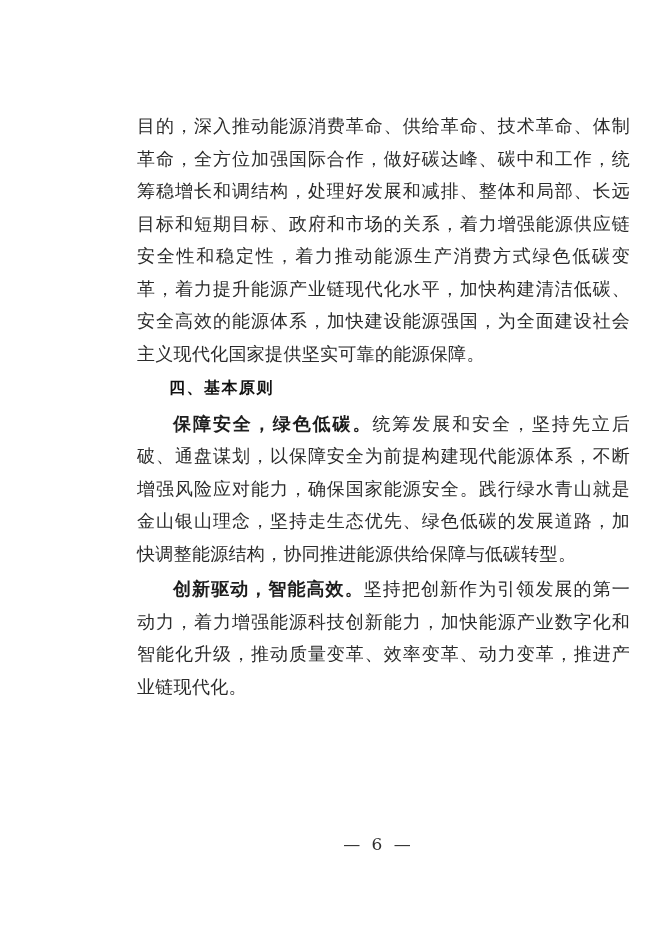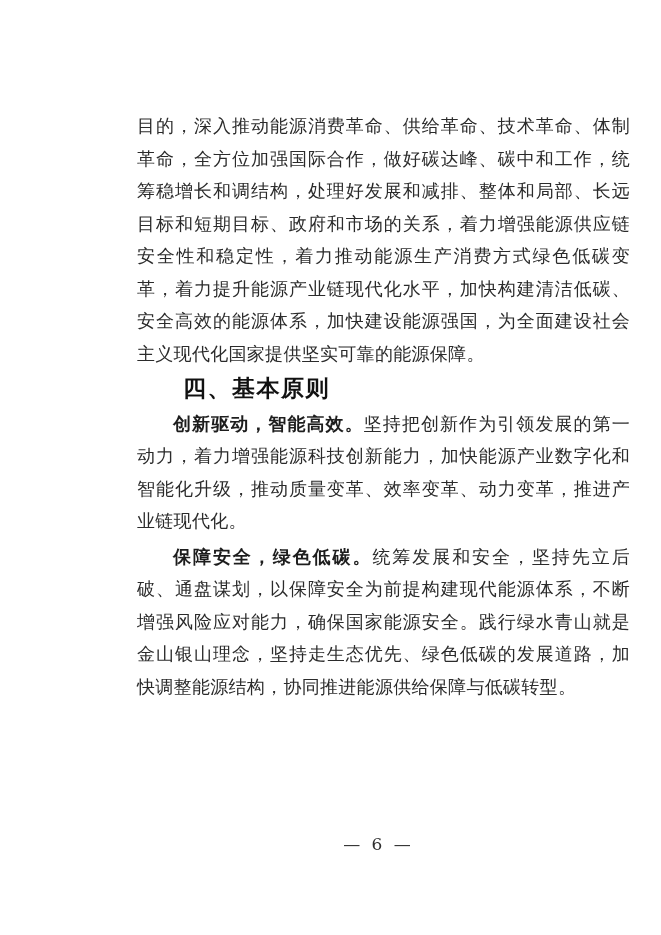--- a/index.html
+++ b/index.html
@@ -36,21 +36,21 @@
     margin-top: 3px;
     text-indent: 2em;
   }
   .para .lead {
     font-weight: bold;
     color: #1d1d1d;
   }
   .heading {
     margin: 2px 0 2px 0;
     font-family: "Liberation Sans", sans-serif;
-    font-size: 23px;
+    font-size: 16px;
     font-weight: bold;
     line-height: 32.5px;
     letter-spacing: 1.5px;
     color: #111111;
     text-indent: 2em;
   }
   .footer {
     position: absolute;
     left: 0;
     right: 0;
@@ -65,21 +65,21 @@
 </head>
 <body>
 
 <div class="page">
   <div class="content">
 
     <p class="para">目的，深入推动能源消费革命、供给革命、技术革命、体制革命，全方位加强国际合作，做好碳达峰、碳中和工作，统筹稳增长和调结构，处理好发展和减排、整体和局部、长远目标和短期目标、政府和市场的关系，着力增强能源供应链安全性和稳定性，着力推动能源生产消费方式绿色低碳变革，着力提升能源产业链现代化水平，加快构建清洁低碳、安全高效的能源体系，加快建设能源强国，为全面建设社会主义现代化国家提供坚实可靠的能源保障。</p>
 
     <h2 class="heading">四、基本原则</h2>
 
+    <p class="para principle"><span class="lead">保障安全，绿色低碳。</span><span>统筹发展和安全，坚持先立后破、通盘谋划，以保障安全为前提构建现代能源体系，不断增强风险应对能力，确保国家能源安全。践行绿水青山就是金山银山理念，坚持走生态优先、绿色低碳的发展道路，加快调整能源结构，协同推进能源供给保障与低碳转型。</span></p>
+
     <p class="para principle"><span class="lead">创新驱动，智能高效。</span><span>坚持把创新作为引领发展的第一动力，着力增强能源科技创新能力，加快能源产业数字化和智能化升级，推动质量变革、效率变革、动力变革，推进产业链现代化。</span></p>
-
-    <p class="para principle"><span class="lead">保障安全，绿色低碳。</span><span>统筹发展和安全，坚持先立后破、通盘谋划，以保障安全为前提构建现代能源体系，不断增强风险应对能力，确保国家能源安全。践行绿水青山就是金山银山理念，坚持走生态优先、绿色低碳的发展道路，加快调整能源结构，协同推进能源供给保障与低碳转型。</span></p>
 
 
   </div>
 
   <div class="footer">— 6 —</div>
 </div>
 
 </body></html>

